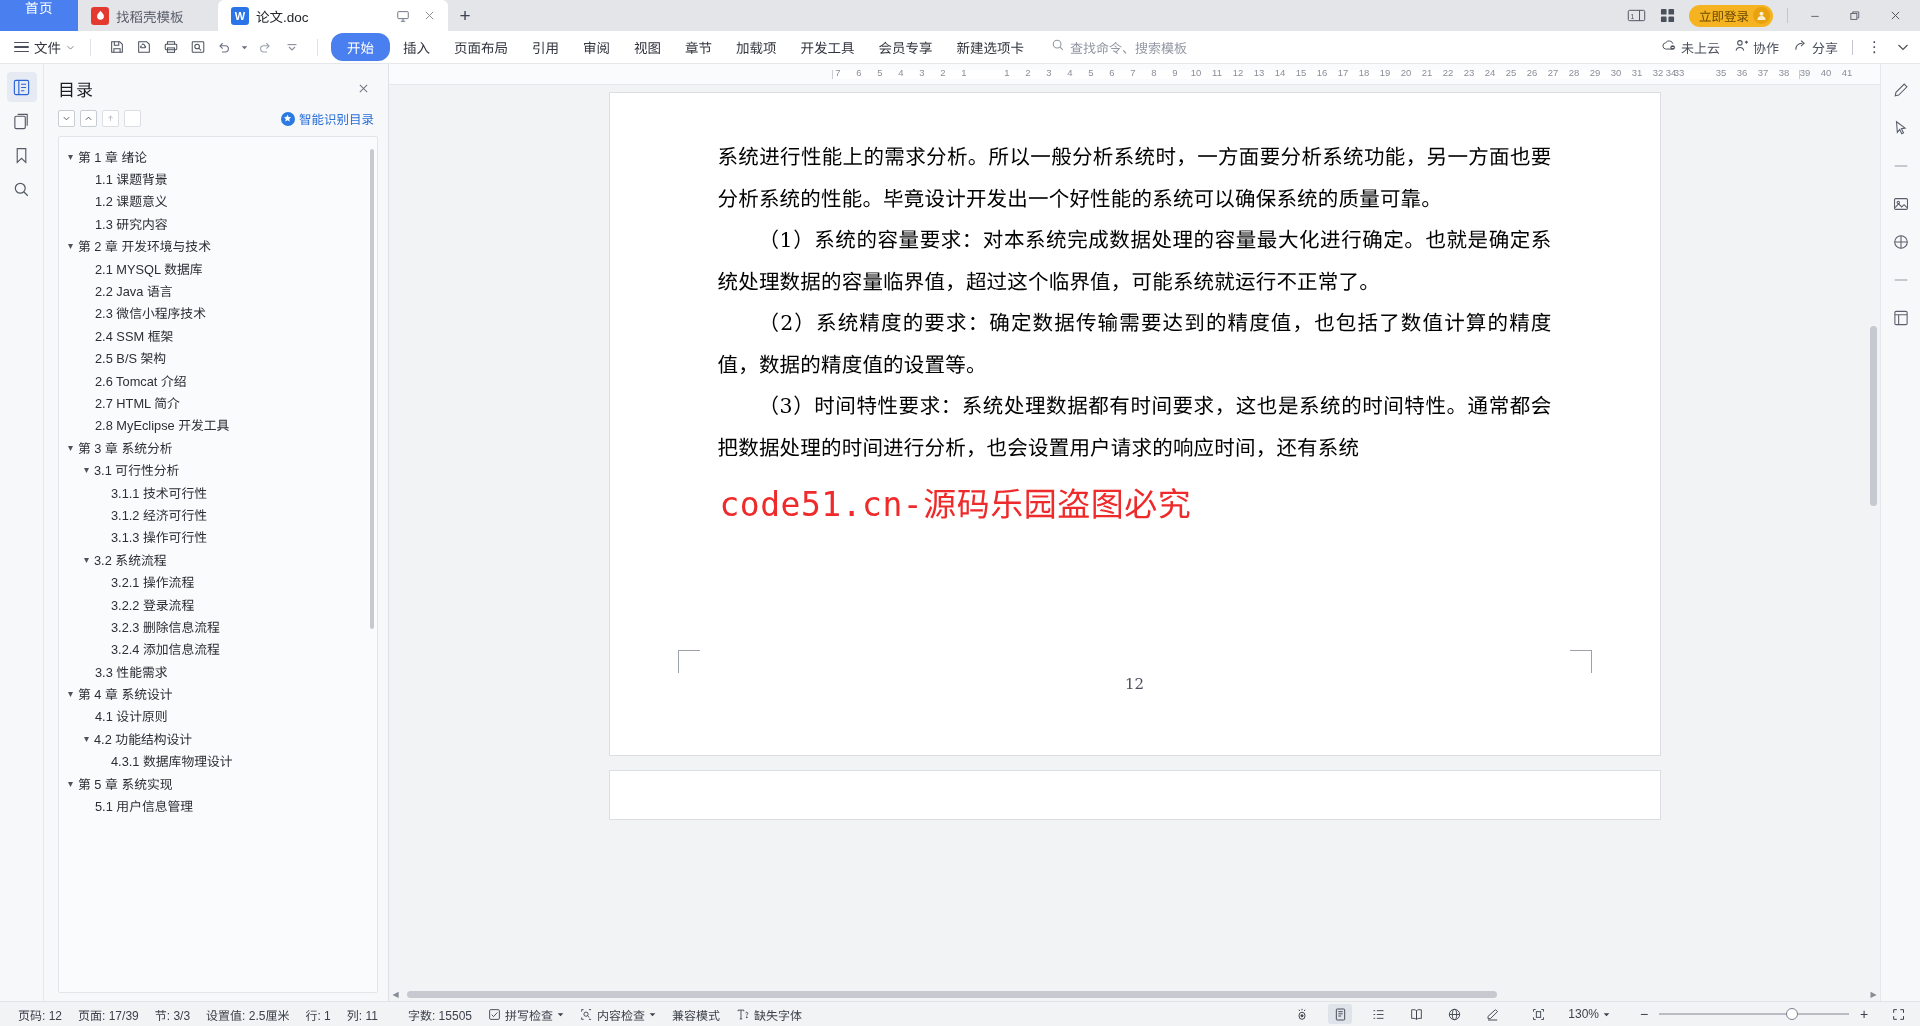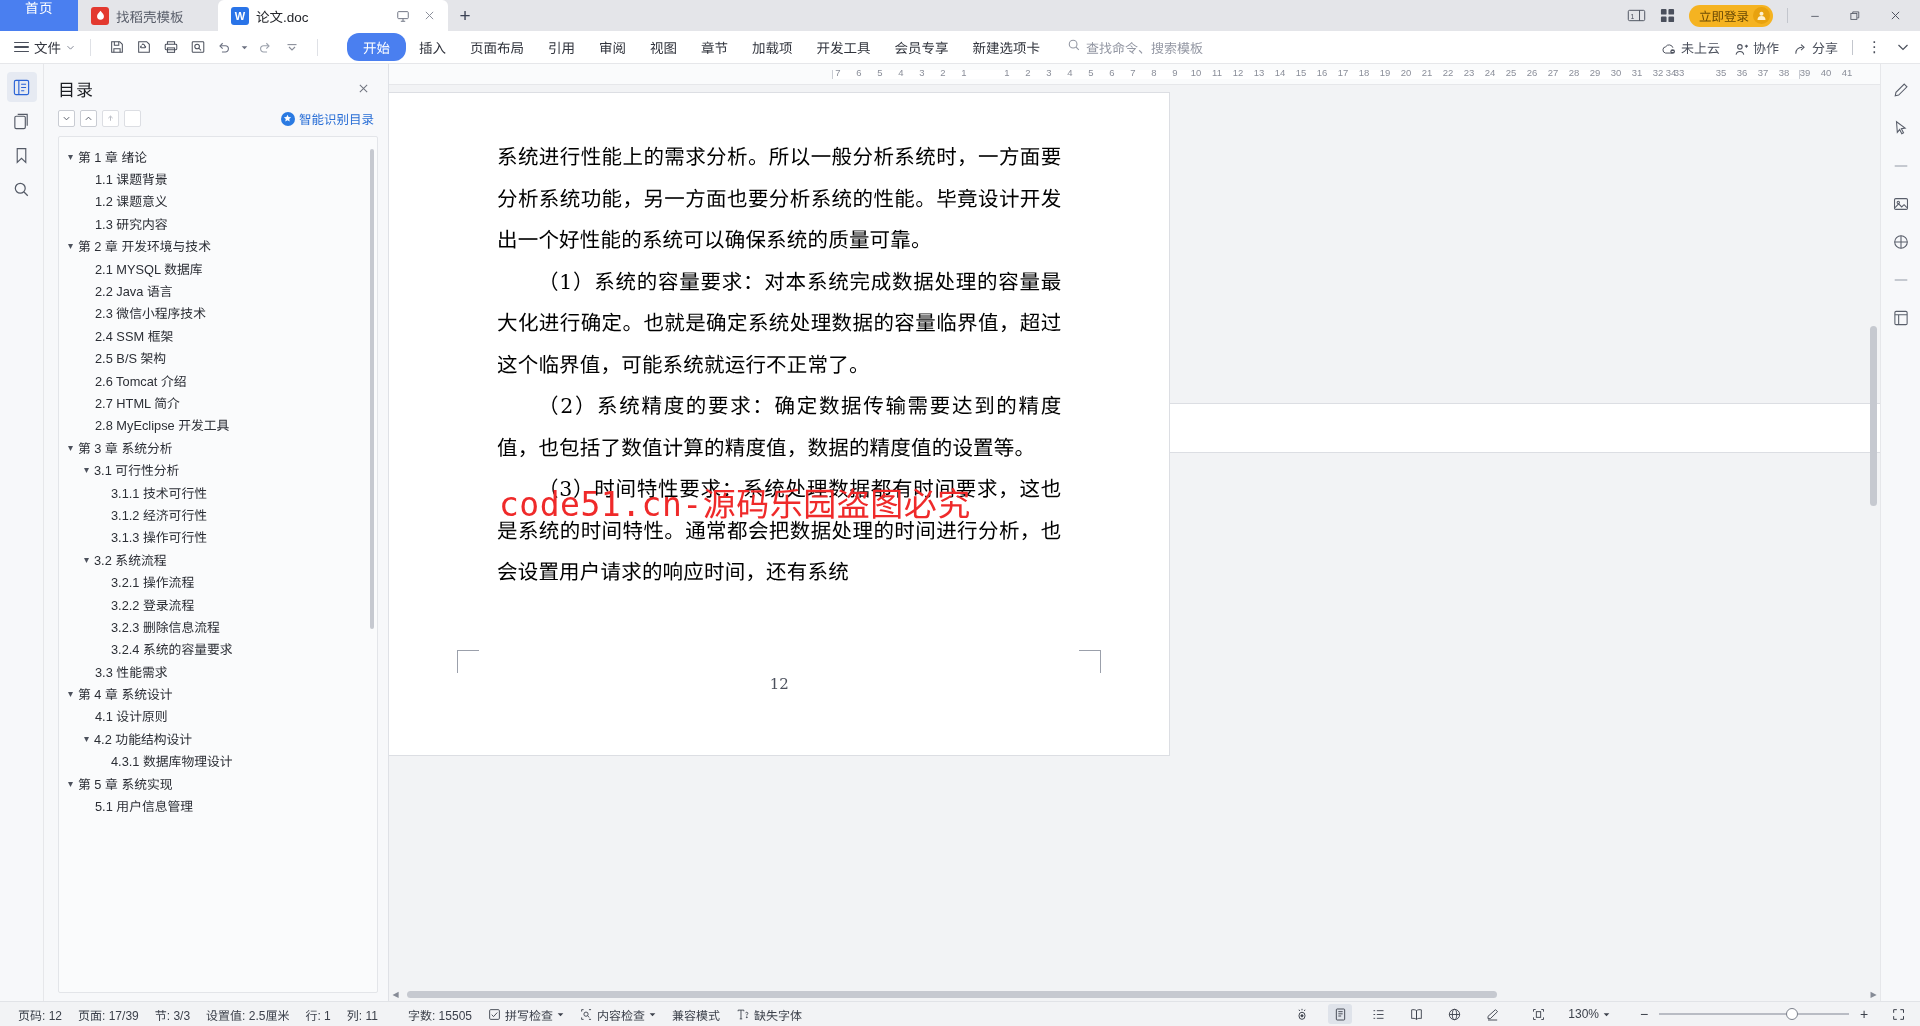--- a/index.html
+++ b/index.html
@@ -71,26 +71,26 @@
     font-size: 13.5px; color: #31343d; cursor: pointer; }
   .hamb { display: inline-flex; flex-direction: column; gap: 3px; width: 15px; }
   .hamb i { display: block; height: 1.6px; background: #4b505c; border-radius: 1px; }
   .qa-group { display: flex; align-items: center; gap: 2px; padding: 0 6px; }
   .qa-btn { width: 25px; height: 25px; display: flex; align-items: center;
     justify-content: center; color: #4b505c; cursor: pointer; border-radius: 3px; }
   .rb-sep { width: 1px; height: 17px; background: #dfe1e6; margin: 0 7px; }
   .rtabs { display: flex; align-items: center; gap: 2px; margin-left: 6px; }
   .rtab { font-size: 13.5px; color: #31343d; padding: 4px 11px; border-radius: 12px;
     cursor: pointer; white-space: nowrap; }
-  .rtab.active { background: #4a7ff0; color: #fff; padding: 4px 16px; margin-left: 16px; }
+  .rtab.active { background: #4a7ff0; color: #fff; padding: 4px 16px; }
   .ribbon-search { display: flex; gap: 5px; margin-left: 16px;
     font-size: 13px; color: #9397a3; cursor: pointer; white-space: nowrap; }
   .ribbon-right { margin-left: auto; display: flex; align-items: center; gap: 14px;
     padding-right: 10px; }
-  .rr-item { display: flex; align-items: flex-end; gap: 4px; font-size: 13px;
+  .rr-item { display: flex; align-items: flex-start; gap: 4px; font-size: 13px;
     color: #4b505c; cursor: pointer; white-space: nowrap; }
 
   
   .body { flex: 1 1 auto; display: flex; min-height: 0; background: #f2f3f5; }
 
   
   .rail { width: 44px; background: #f7f8fa; display: flex; flex-direction: column;
     align-items: center; padding-top: 8px; gap: 4px; border-right: 1px solid #e6e7ea; }
   .rail-btn { width: 30px; height: 30px; display: flex; align-items: center;
     justify-content: center; color: #545a66; border-radius: 4px; cursor: pointer; }
@@ -137,21 +137,21 @@
     border-left:1px solid #c9ccd3; border-right:1px solid #c9ccd3; }
   .doc-scrollwrap { flex: 1 1 auto; position: relative; overflow: hidden;
     display: flex; justify-content: center; }
   .page {
     width: 1050px; background: #ffffff; position: relative;
     box-shadow: 0 0 0 1px #dcdee3; margin-top: 8px; height: 662px;
     padding: 44px 108px 0 108px;
   }
   .page2 { width: 1050px; background: #ffffff; box-shadow: 0 0 0 1px #dcdee3;
     height: 48px; margin-top: 16px; }
-  .pages-col { display: flex; flex-direction: row; align-items: center;
+  .pages-col { display: flex; flex-direction: column; align-items: center;
     position: absolute; top: 0; left: 0; right: 0; }
   .ptext { font-family: "DejaVu Serif", "Liberation Serif", serif; font-size: 20.5px;
     color: #000; line-height: 41.5px; text-align: justify; letter-spacing: .2px; }
   .indent { text-indent: 2em; }
   .watermark {
     position: absolute; left: 110px; top: 385px; font-size: 33px; color: #ef2a2a;
     font-family: "DejaVu Sans Mono", "Liberation Mono", monospace;
     white-space: nowrap; letter-spacing: .5px; pointer-events: none;
   }
   .pagefoot { position: absolute; left: 0; right: 0; bottom: 62px; text-align: center;
@@ -553,21 +553,21 @@
         <div class="toc-row lvl3">
             <span>3.2.1  操作流程</span>
           </div>
         <div class="toc-row lvl3">
             <span>3.2.2  登录流程</span>
           </div>
         <div class="toc-row lvl3">
             <span>3.2.3  删除信息流程</span>
           </div>
         <div class="toc-row lvl3">
-            <span>3.2.4  系统的容量要求</span>
+            <span>3.2.4  添加信息流程</span>
           </div>
         <div class="toc-row lvl2">
             <span>3.3  性能需求</span>
           </div>
         <div class="toc-row lvl1">
             <span class="chev">▾</span>
             <span>第 4 章  系统设计</span>
           </div>
         <div class="toc-row lvl2">
             <span>4.1  设计原则</span>

